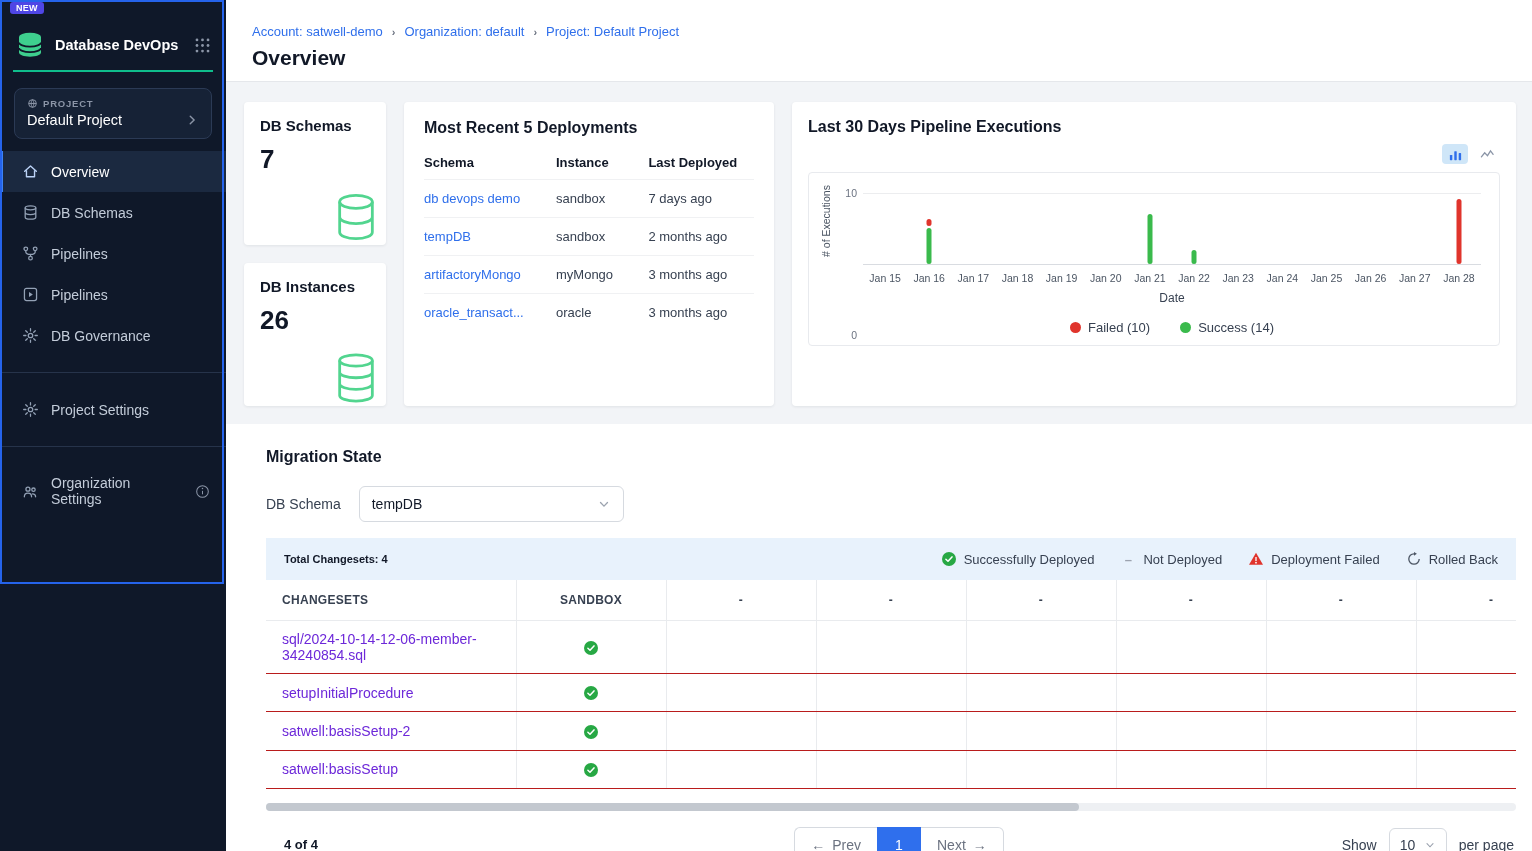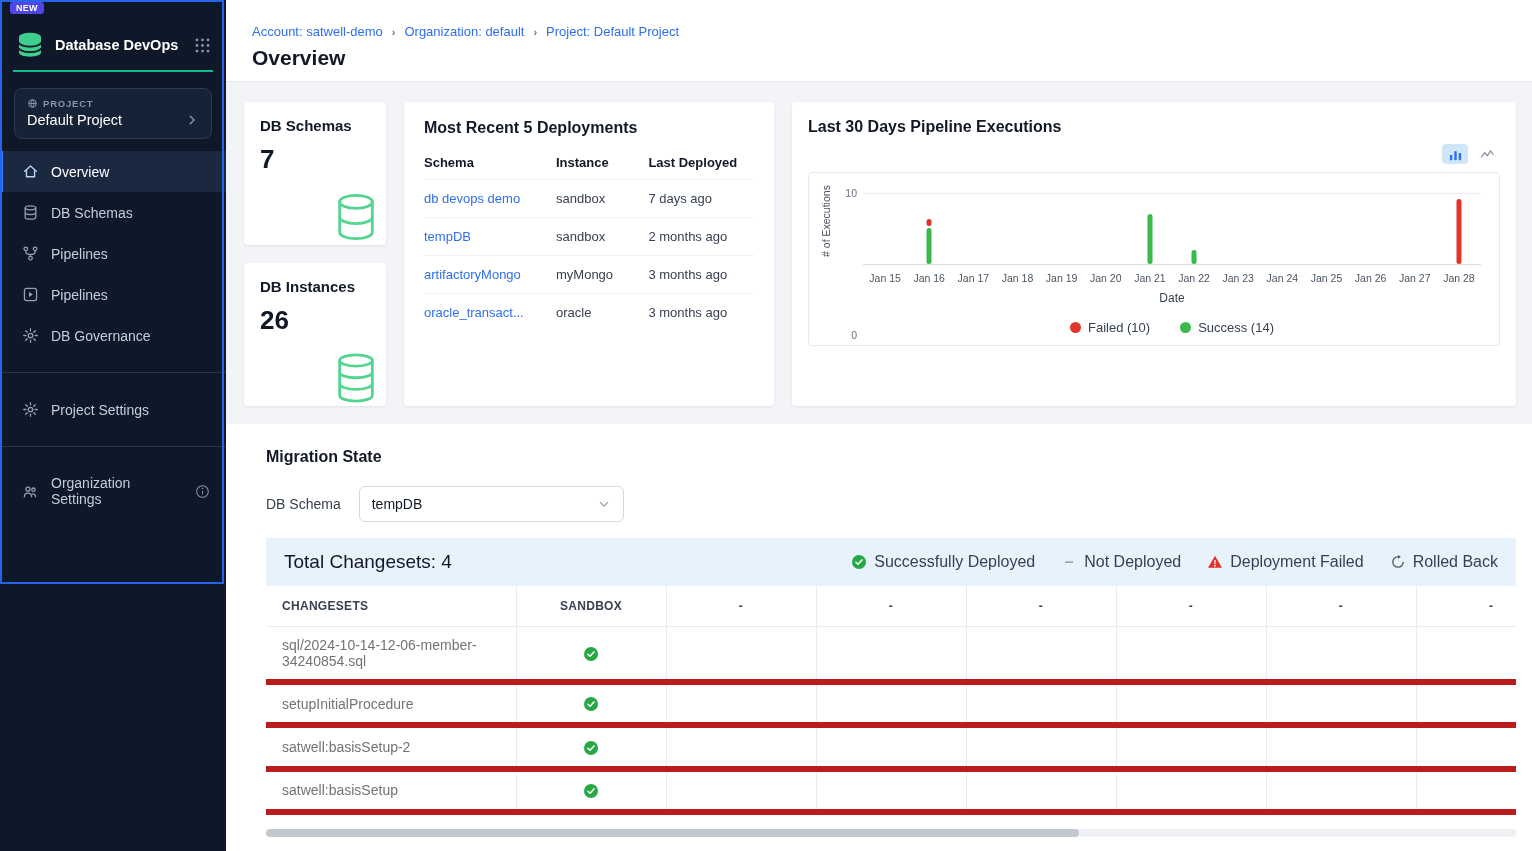--- a/index.html
+++ b/index.html
@@ -88,32 +88,32 @@
   
   .migration { background:#fff; margin-top:0; padding:24px 16px 20px 40px; flex:1; }
   .mig-title { font-size:16px; font-weight:bold; color:#111827; }
   .schema-row { display:flex; align-items:center; gap:18px; margin:20px 0 16px; }
   .schema-label { font-size:14px; color:#374151; }
   .select { width:265px; height:36px; border:1px solid #d6dae0; border-radius:6px; background:#fff; display:flex; align-items:center; justify-content:space-between; padding:0 12px; font-size:14px; color:#111827; cursor:pointer; }
   .select .chev { width:14px; height:14px; color:#9ca3af; display:inline-flex; }
   .select .chev svg { width:14px; height:14px; }
 
   .table-topbar { background:#e8f2fc; display:flex; align-items:center; justify-content:space-between; padding:13px 18px; }
-  .total-label { font-weight:normal; font-size:19px; color:#111827; }
-  .mig-legend { display:flex; gap:26px; align-items:center; font-size:16px; color:#374151; }
+  .total-label { font-weight:bold; font-size:11px; color:#111827; }
+  .mig-legend { display:flex; gap:26px; align-items:center; font-size:13px; color:#374151; }
   .mig-legend-item { display:flex; gap:7px; align-items:center; }
   .mig-legend-item .l-icon { width:16px; height:16px; display:inline-flex; align-items:center; justify-content:center; color:#9ca3af; font-weight:bold; }
   .mig-legend-item .l-icon svg { width:16px; height:16px; }
 
   .mig-table-wrap { overflow:hidden; }
   table.mig { border-collapse:collapse; table-layout:fixed; width:1300px; font-size:14px; }
   .mig th { font-size:12px; font-weight:bold; color:#374151; letter-spacing:.3px; padding:13px 16px; text-align:center; border-bottom:1px solid #e9ebee; background:#fff; }
   .mig th.col-name { text-align:left; }
   .mig th + th, .mig td + td { border-left:1px solid #e9ebee; }
-  .mig td { padding:10px 16px; color:#737373; border-bottom:6px solid #b91c1c; }
+  .mig td { padding:10px 16px; color:#6d28d9; border-bottom:1px solid #b91c1c; }
   .mig td.status { text-align:center; }
   .mig td.status svg { width:16px; height:16px; vertical-align:middle; }
 
   .scrollbar { margin-top:14px; height:8px; background:#eef0f3; border-radius:4px; position:relative; }
   .scroll-thumb { position:absolute; left:0; top:0; height:8px; width:65%; background:#c3c8cf; border-radius:4px; cursor:pointer; }
 
   .pagination-row { display:flex; align-items:center; margin-top:16px; padding-right:2px; }
   .pag-left { flex:1; font-size:13px; font-weight:bold; color:#111827; padding-left:18px; }
   .pager { display:flex; }
   .page-btn { height:36px; display:flex; align-items:center; gap:7px; padding:0 16px; border:1px solid #d6dae0; background:#fff; color:#6b7280; font-size:14px; cursor:pointer; }

